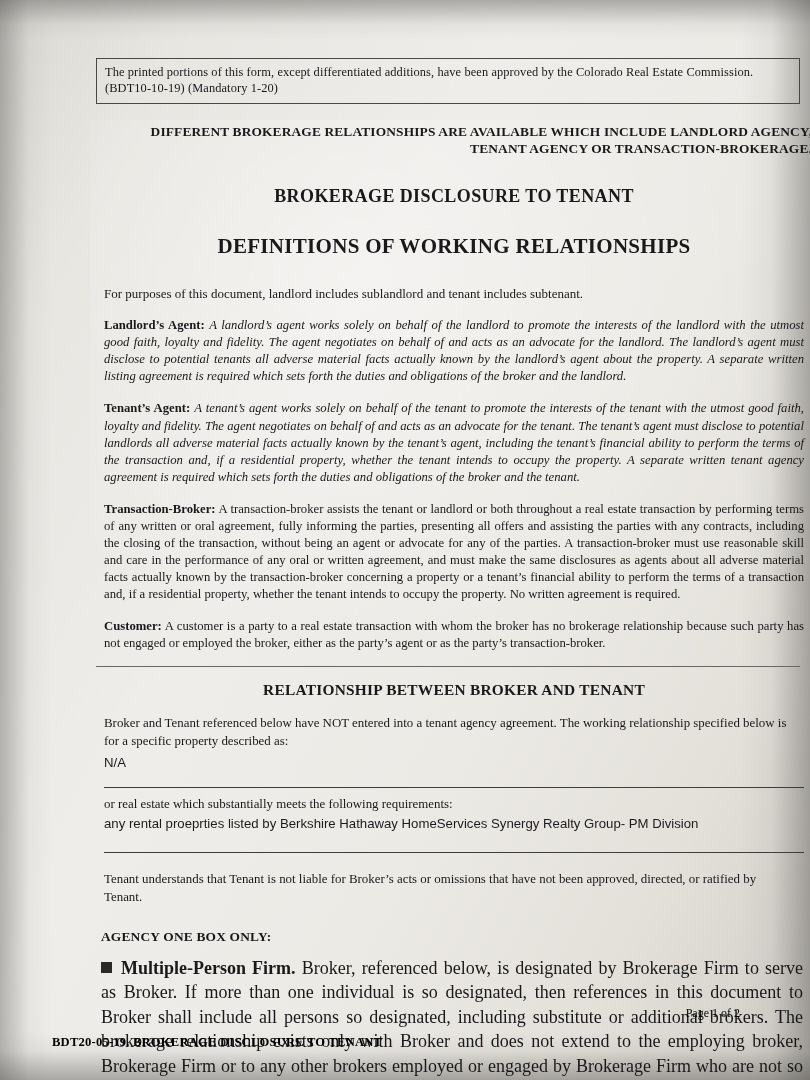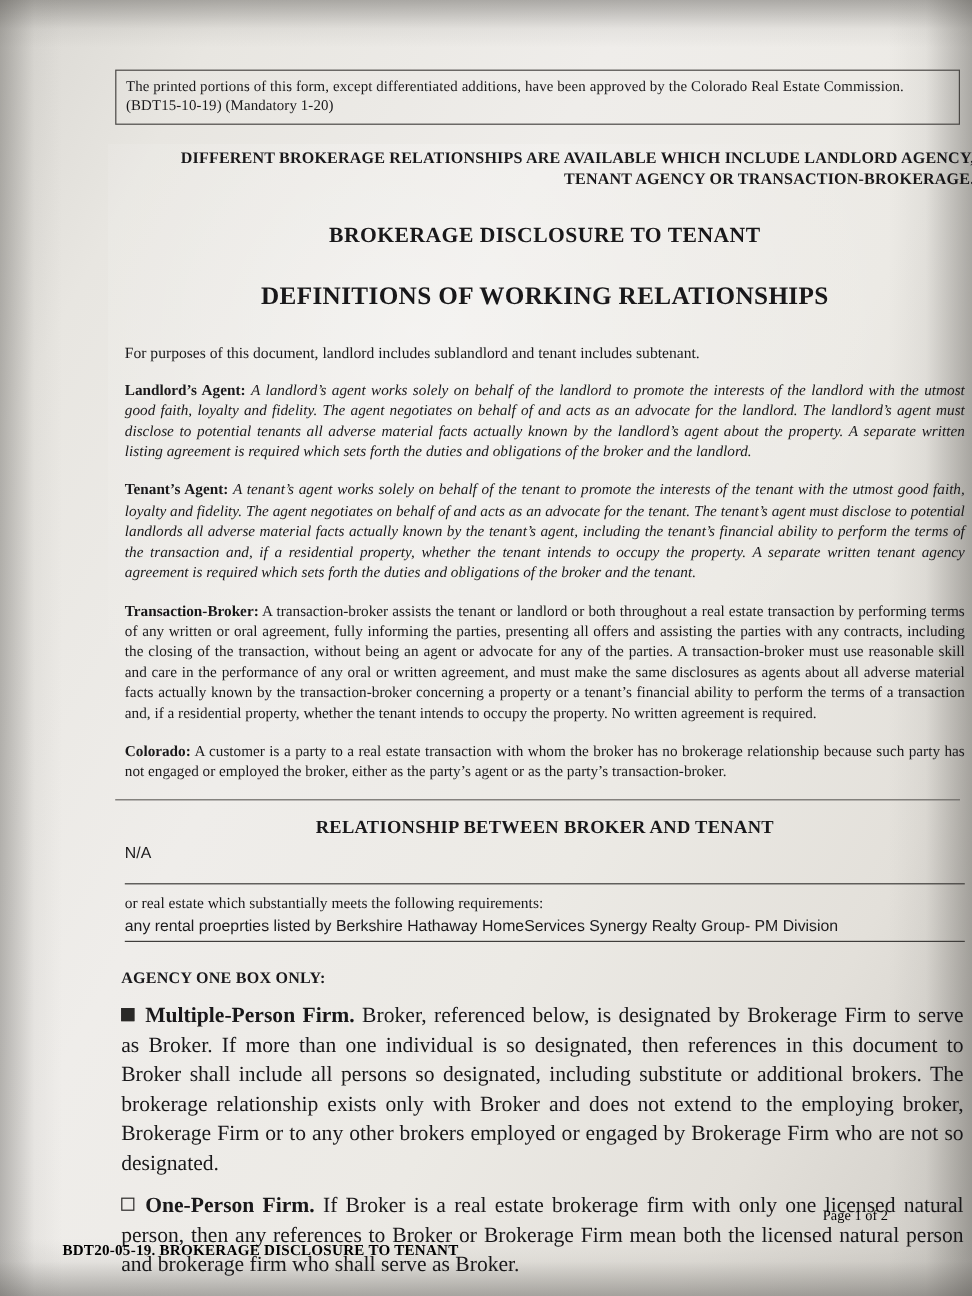--- a/index.html
+++ b/index.html
@@ -151,21 +151,21 @@
     color: #1c1b1d;
   }
   .or-line {
     margin: 9px 0 0 8px;
     font-size: 12.9px;
   }
   .fill-line2 {
     margin: 2px 0 0 8px;
     width: 700px;
     border-bottom: 1px solid #3f3d3b;
-    padding-bottom: 3px;
+    padding-bottom: 20px;
   }
 
   .understands {
     margin: 18px 0 0 8px;
     font-size: 12.9px;
     line-height: 1.38;
     width: 690px;
   }
 
   .check-head {
@@ -225,21 +225,21 @@
   <div class="shade-top"></div>
   <div class="shade-left"></div>
   <div class="shade-right"></div>
   <div class="shade-bottom"></div>
   <div class="glare"></div>
 
   <div class="content">
 
     <div class="approval-box">
       <div>The printed portions of this form, except differentiated additions, have been approved by the Colorado Real Estate Commission.</div>
-      <div>(BDT15-10-19) (Mandatory 1-20)</div>
+      <div>(BDT10-10-19) (Mandatory 1-20)</div>
     </div>
 
     <div class="notice">DIFFERENT BROKERAGE RELATIONSHIPS ARE AVAILABLE WHICH INCLUDE LANDLORD AGENCY, TENANT AGENCY OR TRANSACTION-BROKERAGE.</div>
 
     <h1 class="title">BROKERAGE DISCLOSURE TO TENANT</h1>
     <h2 class="subtitle">DEFINITIONS OF WORKING RELATIONSHIPS</h2>
 
     <div class="intro">For purposes of this document, landlord includes sublandlord and tenant includes subtenant.</div>
 
     <div class="para">
@@ -251,39 +251,41 @@
       <span class="lead">Tenant’s Agent:</span>
       <span class="italic">A tenant’s agent works solely on behalf of the tenant to promote the interests of the tenant with the utmost good faith, loyalty and fidelity. The agent negotiates on behalf of and acts as an advocate for the tenant. The tenant’s agent must disclose to potential landlords all adverse material facts actually known by the tenant’s agent, including the tenant’s financial ability to perform the terms of the transaction and, if a residential property, whether the tenant intends to occupy the property. A separate written tenant agency agreement is required which sets forth the duties and obligations of the broker and the tenant.</span>
     </div>
 
     <div class="para">
       <span class="lead">Transaction-Broker:</span>
       <span>A transaction-broker assists the tenant or landlord or both throughout a real estate transaction by performing terms of any written or oral agreement, fully informing the parties, presenting all offers and assisting the parties with any contracts, including the closing of the transaction, without being an agent or advocate for any of the parties. A transaction-broker must use reasonable skill and care in the performance of any oral or written agreement, and must make the same disclosures as agents about all adverse material facts actually known by the transaction-broker concerning a property or a tenant’s financial ability to perform the terms of a transaction and, if a residential property, whether the tenant intends to occupy the property. No written agreement is required.</span>
     </div>
 
     <div class="para">
-      <span class="lead">Colorado:</span>
+      <span class="lead">Customer:</span>
       <span>A customer is a party to a real estate transaction with whom the broker has no brokerage relationship because such party has not engaged or employed the broker, either as the party’s agent or as the party’s transaction-broker.</span>
     </div>
 
     <hr class="rule">
 
     <h3 class="section">RELATIONSHIP BETWEEN BROKER AND TENANT</h3>
 
+    <div class="rel-text">Broker and Tenant referenced below have NOT entered into a tenant agency agreement. The working relationship specified below is for a specific property described as:</div>
 
     <div class="fill-line">
       <span class="fill-value">N/A</span>
     </div>
 
     <div class="or-line">or real estate which substantially meets the following requirements:</div>
 
     <div class="fill-line2">
       <span class="fill-value">any rental proeprties listed by Berkshire Hathaway HomeServices Synergy Realty Group- PM Division</span>
     </div>
 
+    <div class="understands">Tenant understands that Tenant is not liable for Broker’s acts or omissions that have not been approved, directed, or ratified by Tenant.</div>
 
     <div class="check-head">AGENCY ONE BOX ONLY:</div>
 
     <div class="checkrow">
       <div class="checktext">
         <span class="box checked"></span><b>Multiple-Person Firm.</b>
         <span>Broker, referenced below, is designated by Brokerage Firm to serve as Broker. If more than one individual is so designated, then references in this document to Broker shall include all persons so designated, including substitute or additional brokers. The brokerage relationship exists only with Broker and does not extend to the employing broker, Brokerage Firm or to any other brokers employed or engaged by Brokerage Firm who are not so designated.</span>
       </div>
     </div>
 

